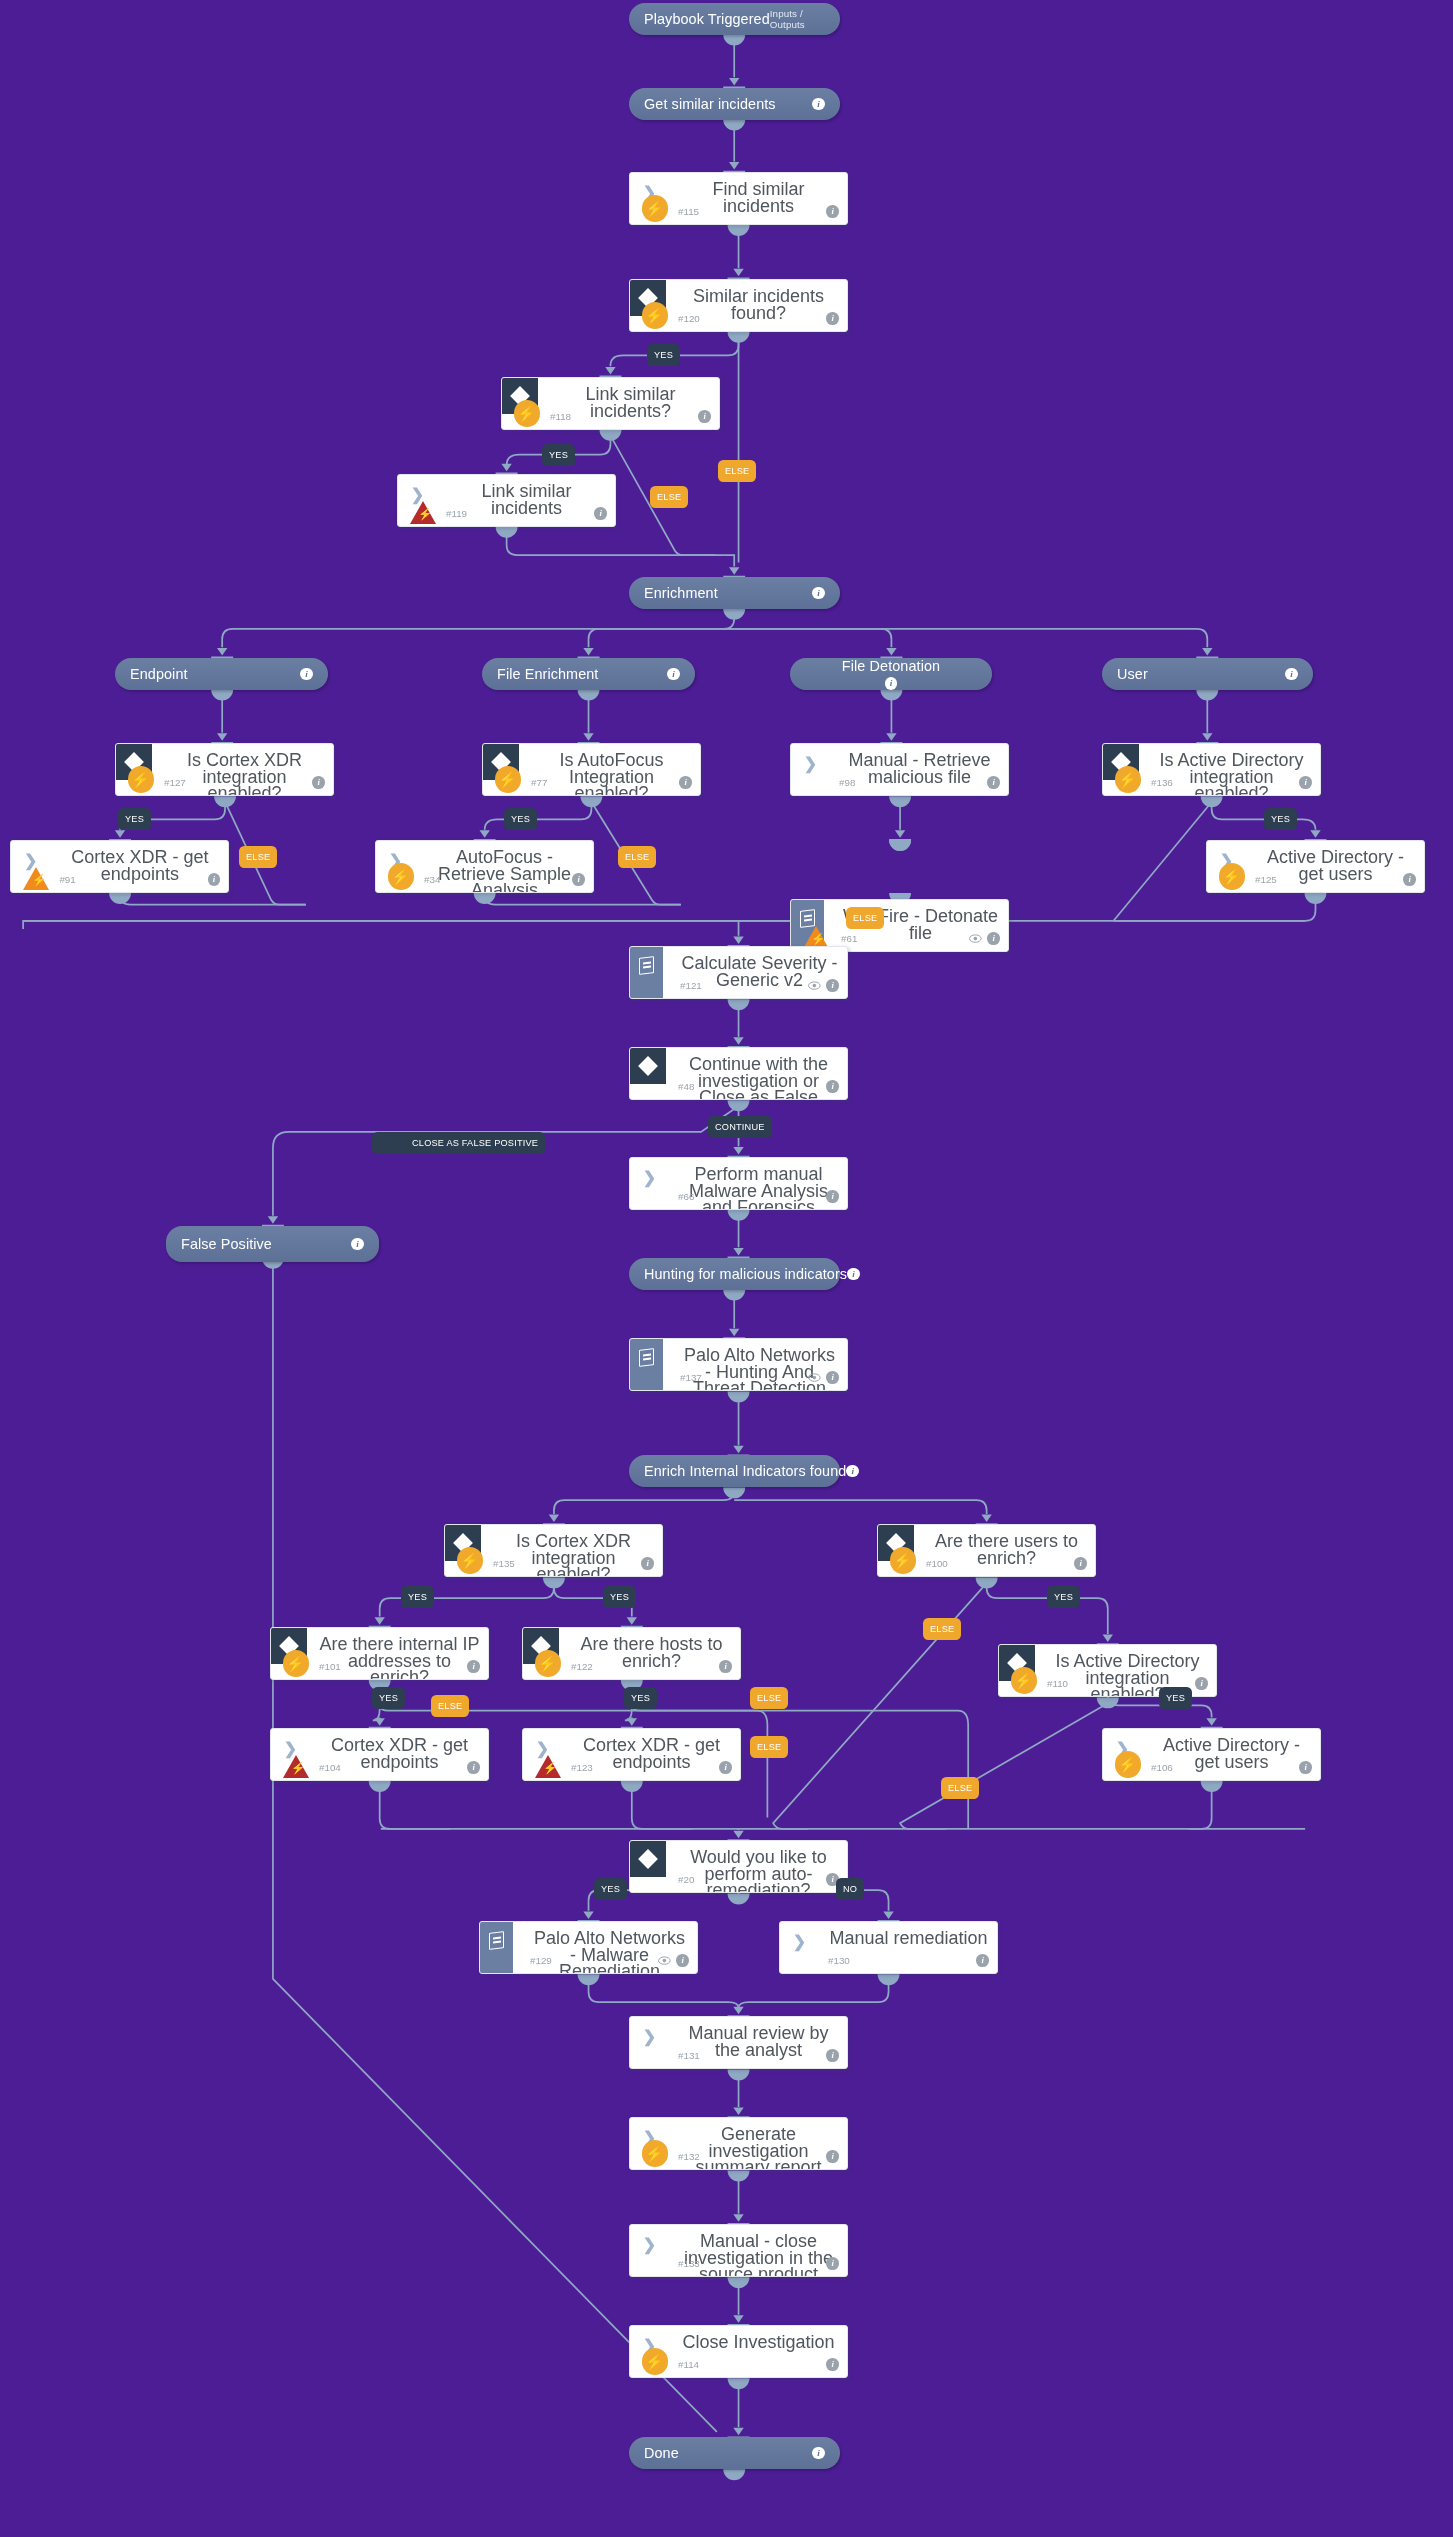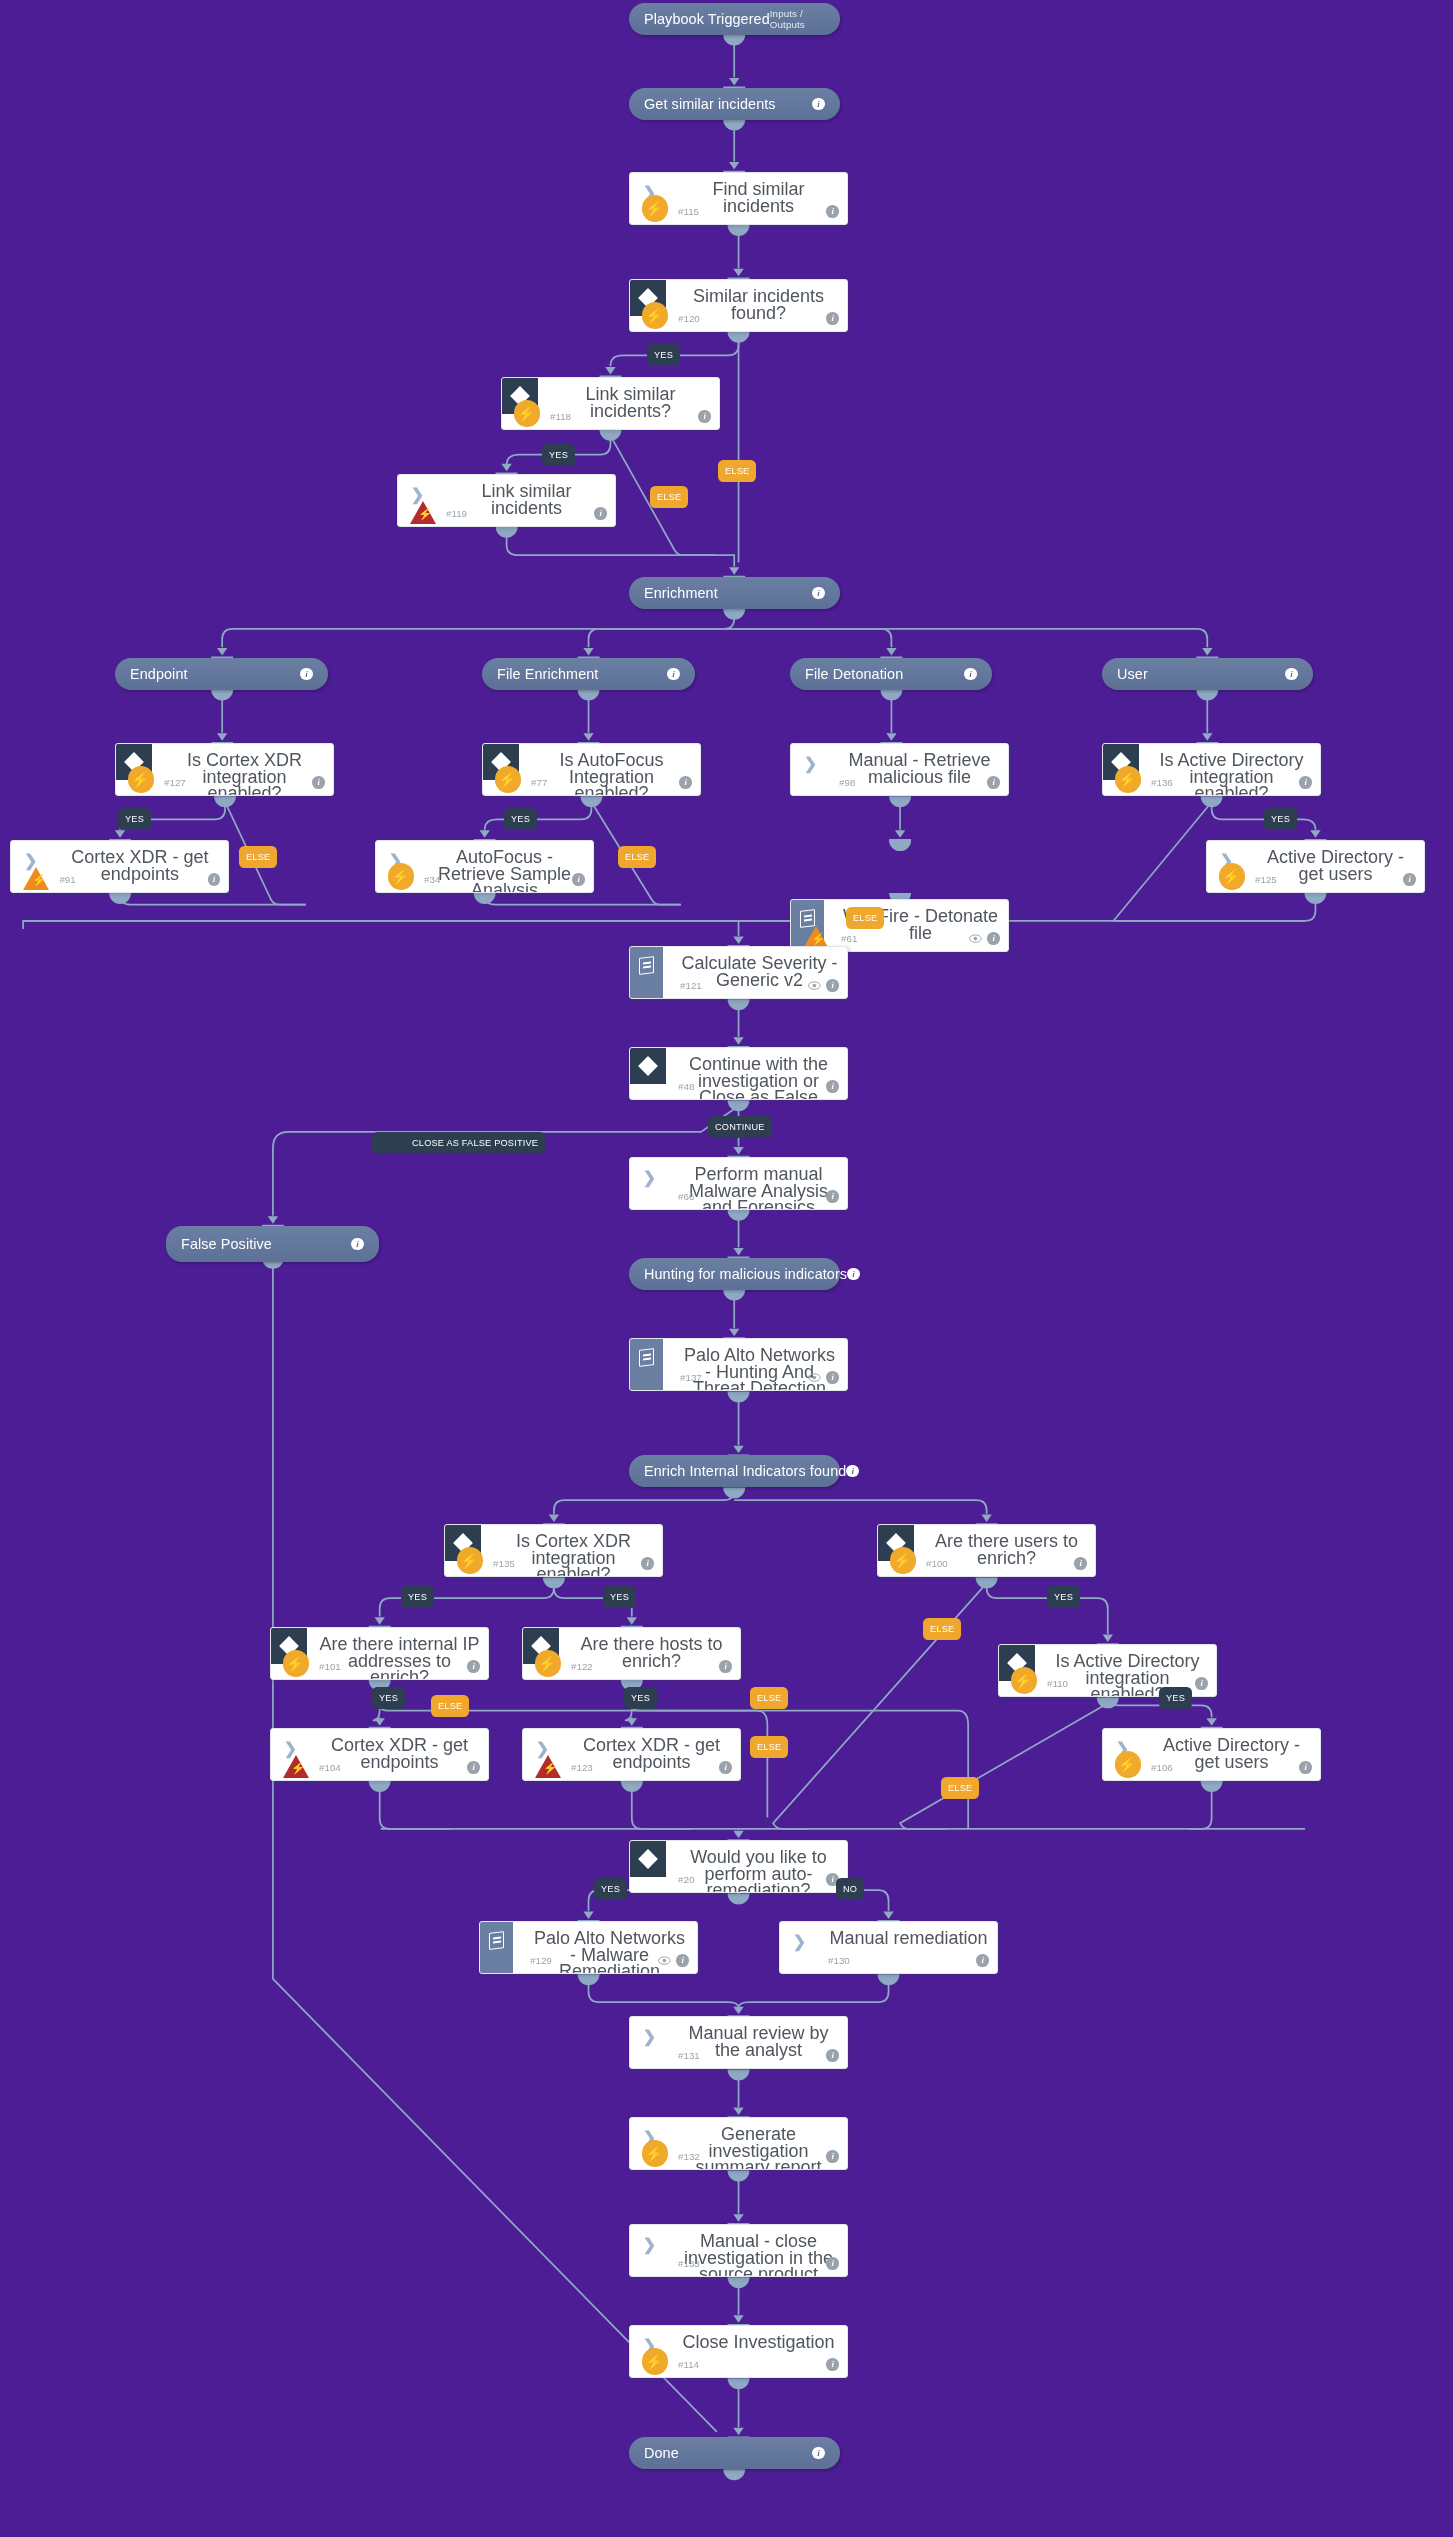--- a/index.html
+++ b/index.html
@@ -319,21 +319,21 @@
         <span class="io"><span style="display:inline-block;width:12.7px;height:12.7px;border-radius:50%;background:#fff;color:#5d7197;font-style:italic;font-family:'Liberation Serif',serif;font-size:9.2px;line-height:12.7px;text-align:center;font-weight:bold;">i</span></span>
       </div>
       <div class="section" style="left: 115px; top: 658px; width: 213px; height: 32px;">
         <span class="ttl">Endpoint</span>
         <span class="io"><span style="display:inline-block;width:12.7px;height:12.7px;border-radius:50%;background:#fff;color:#5d7197;font-style:italic;font-family:'Liberation Serif',serif;font-size:9.2px;line-height:12.7px;text-align:center;font-weight:bold;">i</span></span>
       </div>
       <div class="section" style="left: 482px; top: 658px; width: 213px; height: 32px;">
         <span class="ttl">File Enrichment</span>
         <span class="io"><span style="display:inline-block;width:12.7px;height:12.7px;border-radius:50%;background:#fff;color:#5d7197;font-style:italic;font-family:'Liberation Serif',serif;font-size:9.2px;line-height:12.7px;text-align:center;font-weight:bold;">i</span></span>
       </div>
-      <div class="section" style="left: 790px; top: 658px; width: 202px; height: 32px;">
+      <div class="section" style="left: 790px; top: 658px; width: 202px; height: 32px; flex-direction: column;">
         <span class="ttl">File Detonation</span>
         <span class="io"><span style="display:inline-block;width:12.7px;height:12.7px;border-radius:50%;background:#fff;color:#5d7197;font-style:italic;font-family:'Liberation Serif',serif;font-size:9.2px;line-height:12.7px;text-align:center;font-weight:bold;">i</span></span>
       </div>
       <div class="section" style="left: 1102px; top: 658px; width: 211px; height: 32px;">
         <span class="ttl">User</span>
         <span class="io"><span style="display:inline-block;width:12.7px;height:12.7px;border-radius:50%;background:#fff;color:#5d7197;font-style:italic;font-family:'Liberation Serif',serif;font-size:9.2px;line-height:12.7px;text-align:center;font-weight:bold;">i</span></span>
       </div>
       <div class="section" style="left: 166px; top: 1226px; width: 213px; height: 36px;">
         <span class="ttl">False Positive</span>
         <span class="io"><span style="display:inline-block;width:12.7px;height:12.7px;border-radius:50%;background:#fff;color:#5d7197;font-style:italic;font-family:'Liberation Serif',serif;font-size:9.2px;line-height:12.7px;text-align:center;font-weight:bold;">i</span></span>

